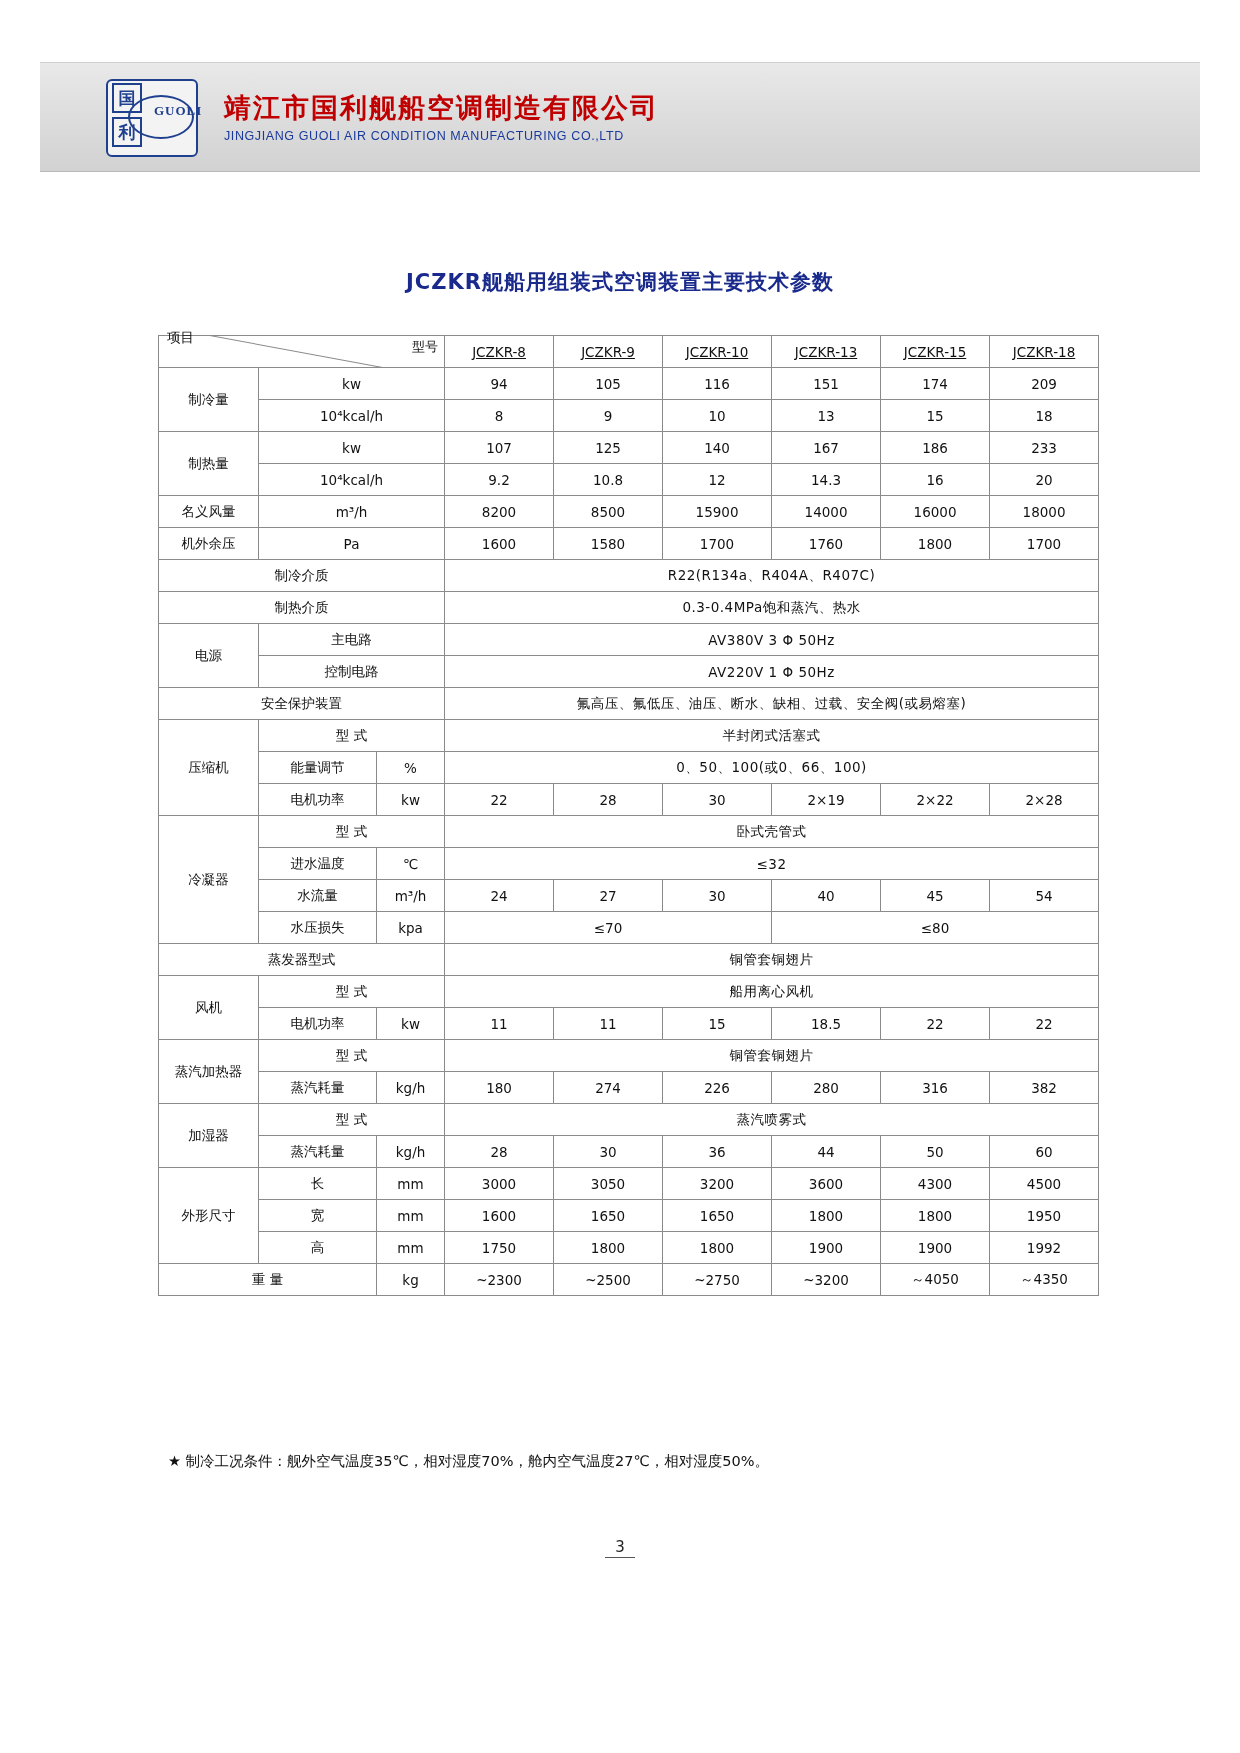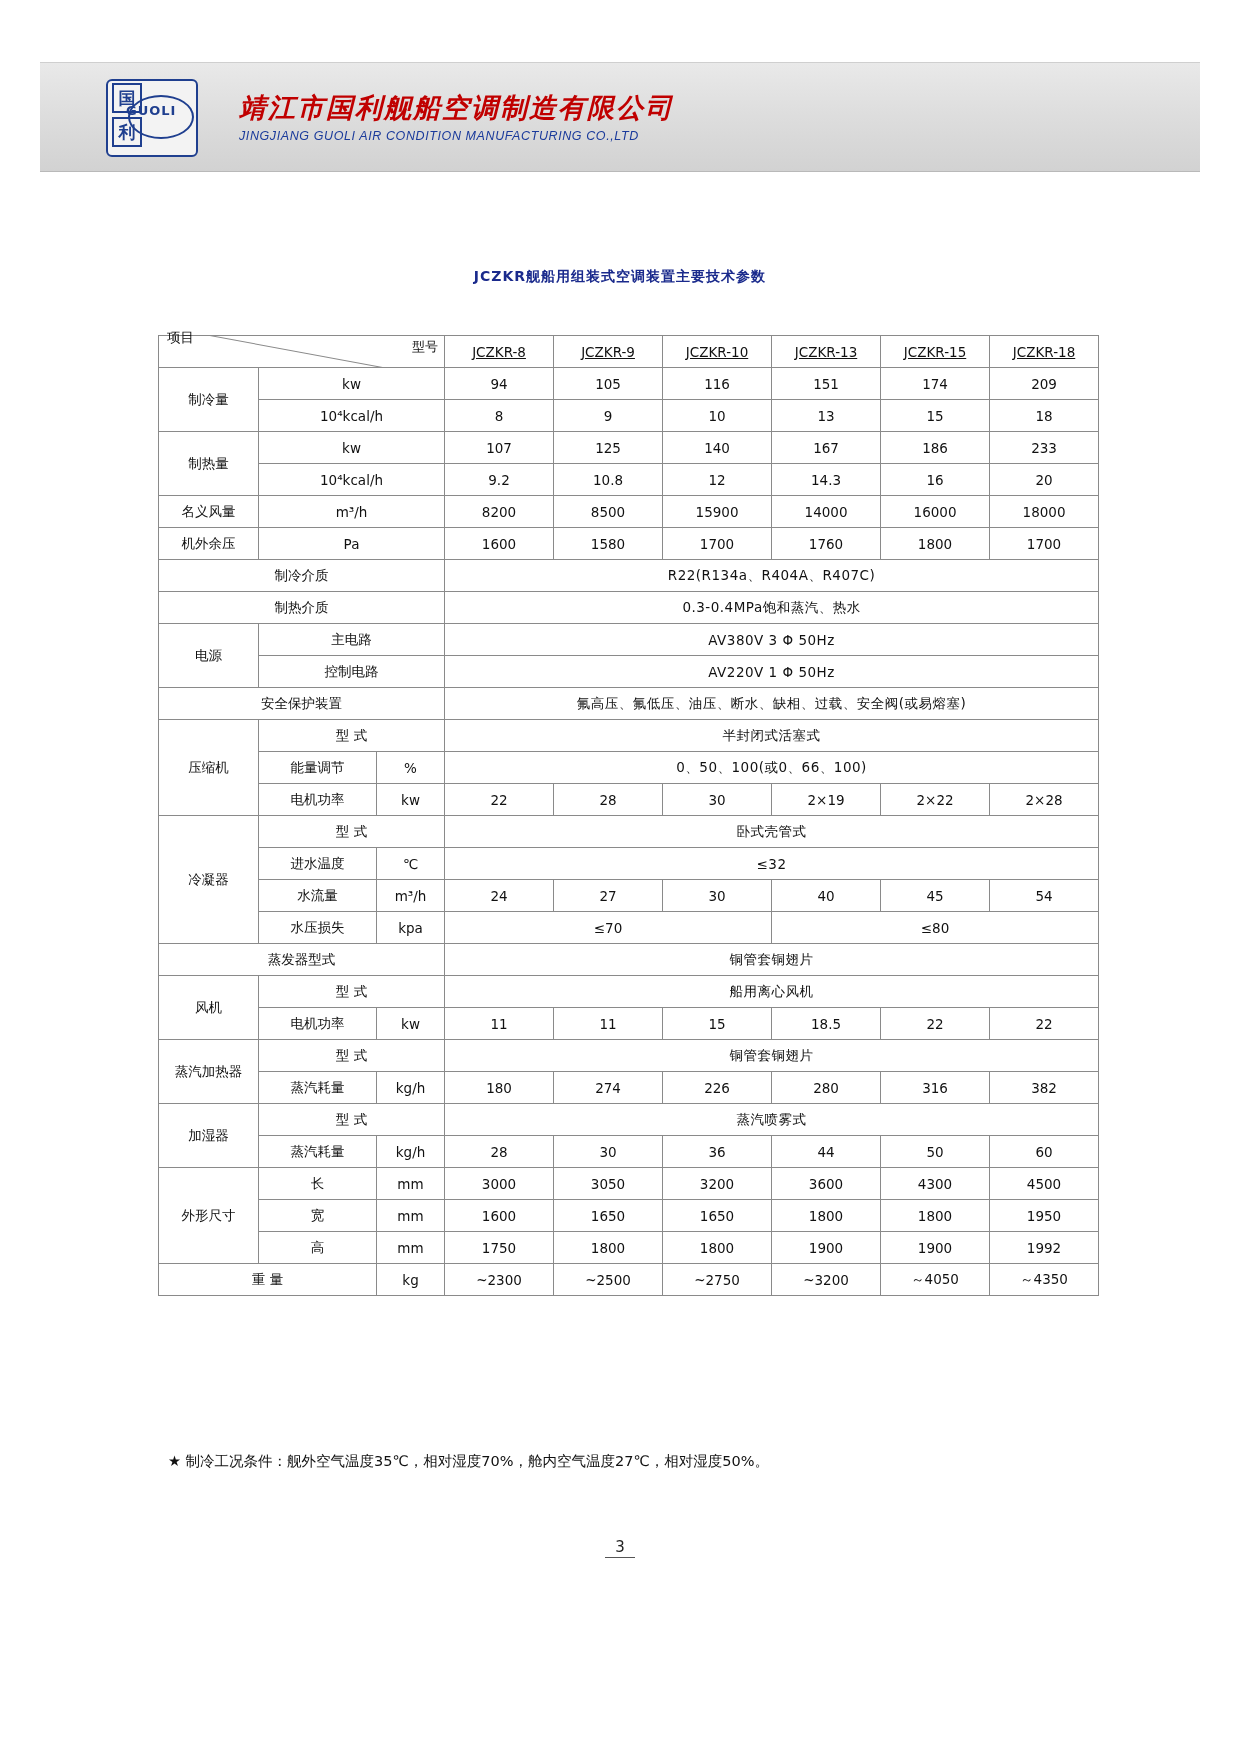--- a/index.html
+++ b/index.html
@@ -61,39 +61,39 @@
     font-size: 17px;
     line-height: 26px;
     text-align: center;
     font-family: "DejaVu Sans", "Liberation Sans", sans-serif;
     font-weight: bold;
   }
   .logo-cn-top { top: 6px; }
   .logo-cn-bottom { top: 40px; }
   .logo-latin {
     position: absolute;
-    left: 28px;
+    left: 56px;
     top: 26px;
     color: #1f3f8f;
     font-size: 13px;
     font-weight: bold;
     letter-spacing: 1px;
+    font-family: Liberation Serif, serif;
   }
   .logo-oval {
     position: absolute;
     left: 30px;
     top: 18px;
     width: 62px;
     height: 40px;
     border: 2px solid #1f3f8f;
     border-radius: 50%;
   }
   .company-names {
-    margin-left: 33px;
-    font-style: italic;
+    margin-left: 18px;
   }
   .company-cn {
     font-size: 27px;
     font-weight: bold;
     color: #c00000;
     letter-spacing: 2px;
     line-height: 34px;
   }
   .company-en {
     margin-top: 4px;
@@ -102,21 +102,21 @@
     letter-spacing: 0.6px;
     font-family: "Liberation Sans", sans-serif;
   }
   
   .doc-title {
     position: absolute;
     left: 0;
     top: 268px;
     width: 1160px;
     text-align: center;
-    font-size: 14px;
+    font-size: 21px;
     font-weight: bold;
     color: #1a2a8c;
     letter-spacing: 1px;
   }
   
   .table-wrap {
     position: absolute;
     left: 118px;
     top: 335px;
     width: 940px;

